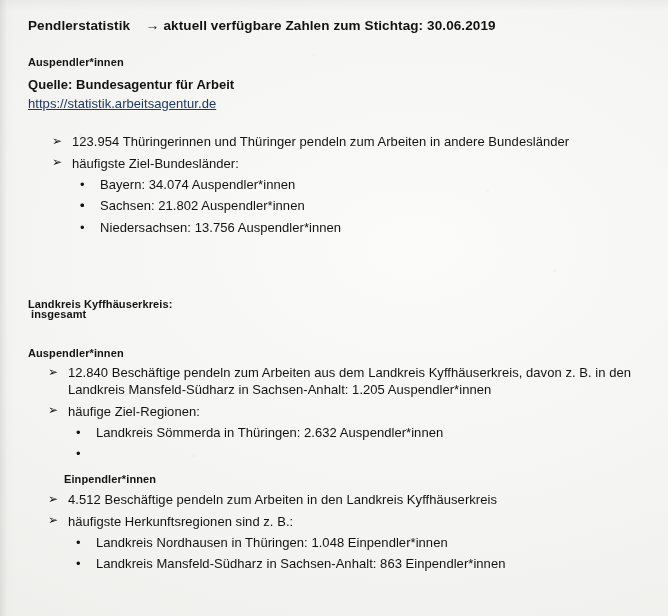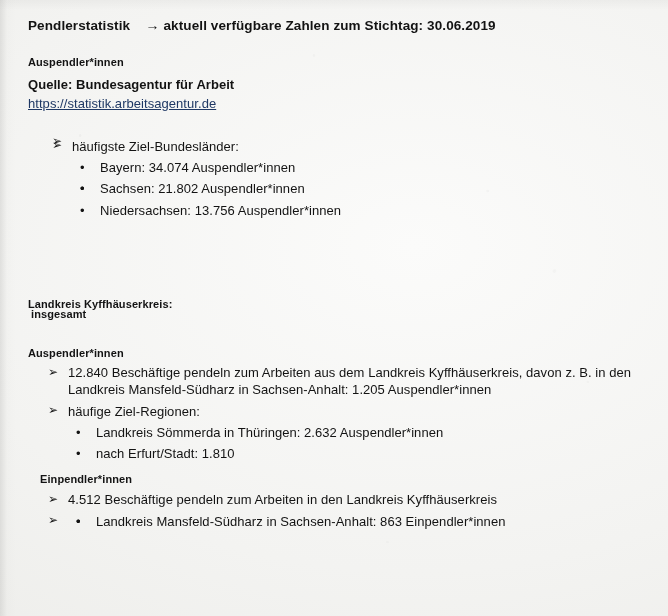--- a/index.html
+++ b/index.html
@@ -135,40 +135,41 @@
   .blk-a-list { left: 52px; top: 133px; width: 600px; }
 
   
   .blk-b-head1 { position: absolute; left: 28px; top: 298px; }
   .blk-b-head2 { position: absolute; left: 31px; top: 308px; }
   .blk-b-head3 { position: absolute; left: 28px; top: 347px; }
   .blk-b-list  { left: 48px; top: 364px; width: 610px; }
   .blk-b-list .wrap-line { width: 578px; line-height: 17px; text-align: right; }
 
   
-  .blk-c-head { position: absolute; left: 20px; top: 473px; padding-left: 20px; }
+  .blk-c-head { position: absolute; left: 44px; top: 473px; padding-left: 20px; }
   .blk-c-list { left: 48px; top: 491px; width: 610px; }
 </style>
 </head>
 <body>
 
 <div class="scan-texture"></div>
 <div class="scan-speckle"></div>
 
 <div class="page">
 
   <div class="doc-title"><span>Pendlerstatistik</span>    <span class="arrow">→</span> <span>aktuell verfügbare Zahlen zum Stichtag: 30.06.2019</span></div>
 
   <div class="section-heading blk-a-head">Auspendler*innen</div>
   <div class="body-line blk-a-source">Quelle: Bundesagentur für Arbeit</div>
   <a class="link-line blk-a-link" href="#">https://statistik.arbeitsagentur.de</a>
 
   <ul class="bullets lvl1 blk-a-list">
     <li>
       <span class="mark">➢</span>
+      <span>123.954 Thüringerinnen und Thüringer pendeln zum Arbeiten in andere Bundesländer</span>
     </li>
     <li>
       <span class="mark">➢</span>
       <span>häufigste Ziel-Bundesländer:</span>
       <ul class="bullets lvl2">
         <li>
           <span class="mark">•</span>
           <span>Bayern: 34.074 Auspendler*innen</span>
         </li>
         <li>
@@ -198,38 +199,39 @@
     <li>
       <span class="mark">➢</span>
       <span>häufige Ziel-Regionen:</span>
       <ul class="bullets lvl2">
         <li>
           <span class="mark">•</span>
           <span>Landkreis Sömmerda in Thüringen: 2.632 Auspendler*innen</span>
         </li>
         <li>
           <span class="mark">•</span>
-          <span>nach Erfurt/Stadt: 1.810</span>
         </li>
       </ul>
     </li>
   </ul>
 
   <div class="section-heading blk-c-head">Einpendler*innen</div>
 
   <ul class="bullets lvl1 blk-c-list">
     <li>
       <span class="mark">➢</span>
       <span>4.512 Beschäftige pendeln zum Arbeiten in den Landkreis Kyffhäuserkreis</span>
     </li>
     <li>
       <span class="mark">➢</span>
+      <span>häufigste Herkunftsregionen sind z. B.:</span>
       <ul class="bullets lvl2">
         <li>
           <span class="mark">•</span>
+          <span>Landkreis Nordhausen in Thüringen: 1.048 Einpendler*innen</span>
         </li>
         <li>
           <span class="mark">•</span>
           <span>Landkreis Mansfeld-Südharz in Sachsen-Anhalt: 863 Einpendler*innen</span>
         </li>
       </ul>
     </li>
   </ul>
 
 </div>

